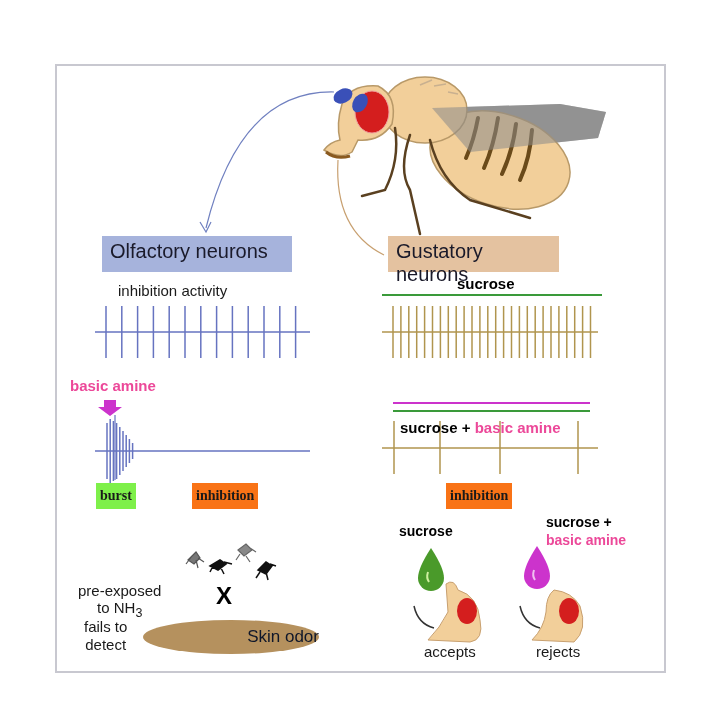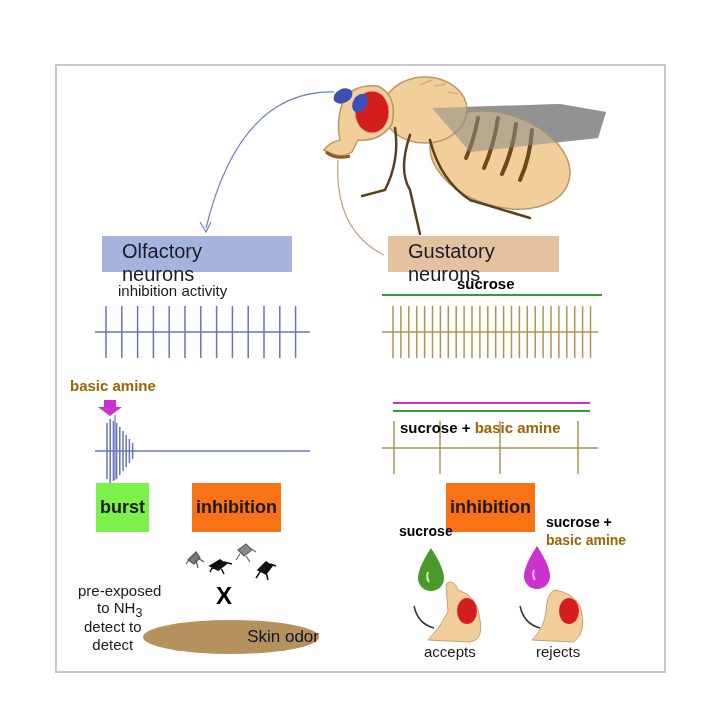--- a/index.html
+++ b/index.html
@@ -1,28 +1,28 @@
 <!DOCTYPE html>
 <html><head>
   <meta charset="utf-8">
   <style>
     html, body { margin:0; padding:0; background:#ffffff; }
     body { width:720px; height:720px; position:relative; overflow:hidden;
            font-family:"Liberation Sans", sans-serif; }
     .frame { position:absolute; left:55px; top:64px; width:611px; height:609px;
              border:2px solid #c8c8d0; box-sizing:border-box; background:#fff; }
     .abs { position:absolute; white-space:nowrap; }
-    .label-box { position:absolute; font-size:20px; color:#1a1a2a; padding:4px 20px; box-sizing:border-box; }
+    .label-box { position:absolute; font-size:20px; color:#1a1a2a; padding:4px 8px; box-sizing:border-box; }
     .olf-box { left:102px; top:236px; width:190px; height:36px; background:#a6b3dc; }
     .gus-box { left:388px; top:236px; width:171px; height:36px; background:#e4c2a0; }
     .txt { font-size:15px; color:#1a1a1a; }
     .bold { font-weight:bold; }
     .green { color:#000000; }
-    .magenta { color:#a16207; }
-    .tag { position:absolute; font-size:18px; font-weight:bold; color:#1a1a1a; padding:14px 4px; }
+    .magenta { color:#ec4899; }
+    .tag { position:absolute; font-size:14px; font-weight:bold; color:#1a1a1a; padding:5px 4px;font-family:Liberation Serif, serif; }
     .tag-burst { background:#7ef04a; }
     .tag-inhib { background:#f97316; }
     svg { position:absolute; left:0; top:0; }
     .skin { position:absolute; left:143px; top:620px; width:176px; height:34px; border-radius:50%;
             background:#b5915e; display:flex; align-items:center; justify-content:flex-end;
             font-size:17px; color:#0f172a; }
   </style>
 </head>
 <body>
 
@@ -163,21 +163,21 @@
   </g>
   <g fill="#888" stroke="#666" stroke-width="1.2">
     <path d="M238,550 l8,-6 l6,6 l-8,6 z M240,554 l-4,6 M246,556 l4,6 M250,548 l6,4"></path>
   </g>
   <g fill="#111" stroke="#111" stroke-width="1.5">
     <path d="M258,570 l8,-8 l6,4 l-6,8 z M260,572 l-4,6 M266,572 l2,8 M270,564 l6,2"></path>
   </g>
 </svg>
 <div class="abs" style="left:216px;top:582px;font-size:24px;font-weight:bold;">X</div>
 <div class="abs txt" style="left:84px;top:618px;text-align:center;line-height:18px;">
-  <div>detect to</div>
+  <div>fails to</div>
   <div>detect</div>
 </div>
 <div class="skin">
     <span>Skin odor</span>
   </div>
 
 <div class="abs txt bold green" style="left:399px;top:523px;font-size:14px;">sucrose</div>
 <div class="abs txt bold green" style="left:546px;top:514px;font-size:14px;">sucrose +</div>
 <div class="abs txt bold magenta" style="left:546px;top:532px;font-size:14px;">basic amine</div>
 <svg width="720" height="720">

